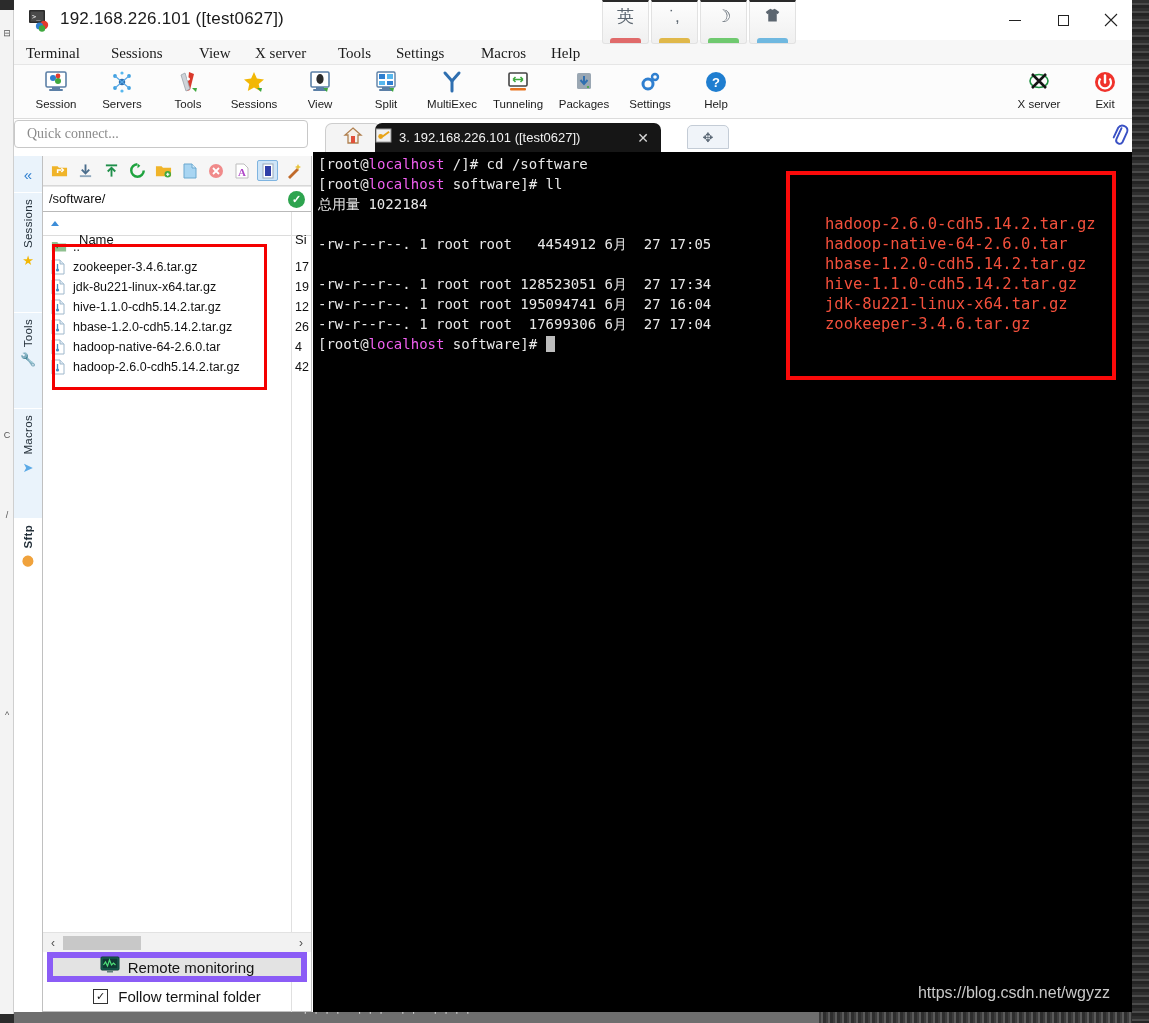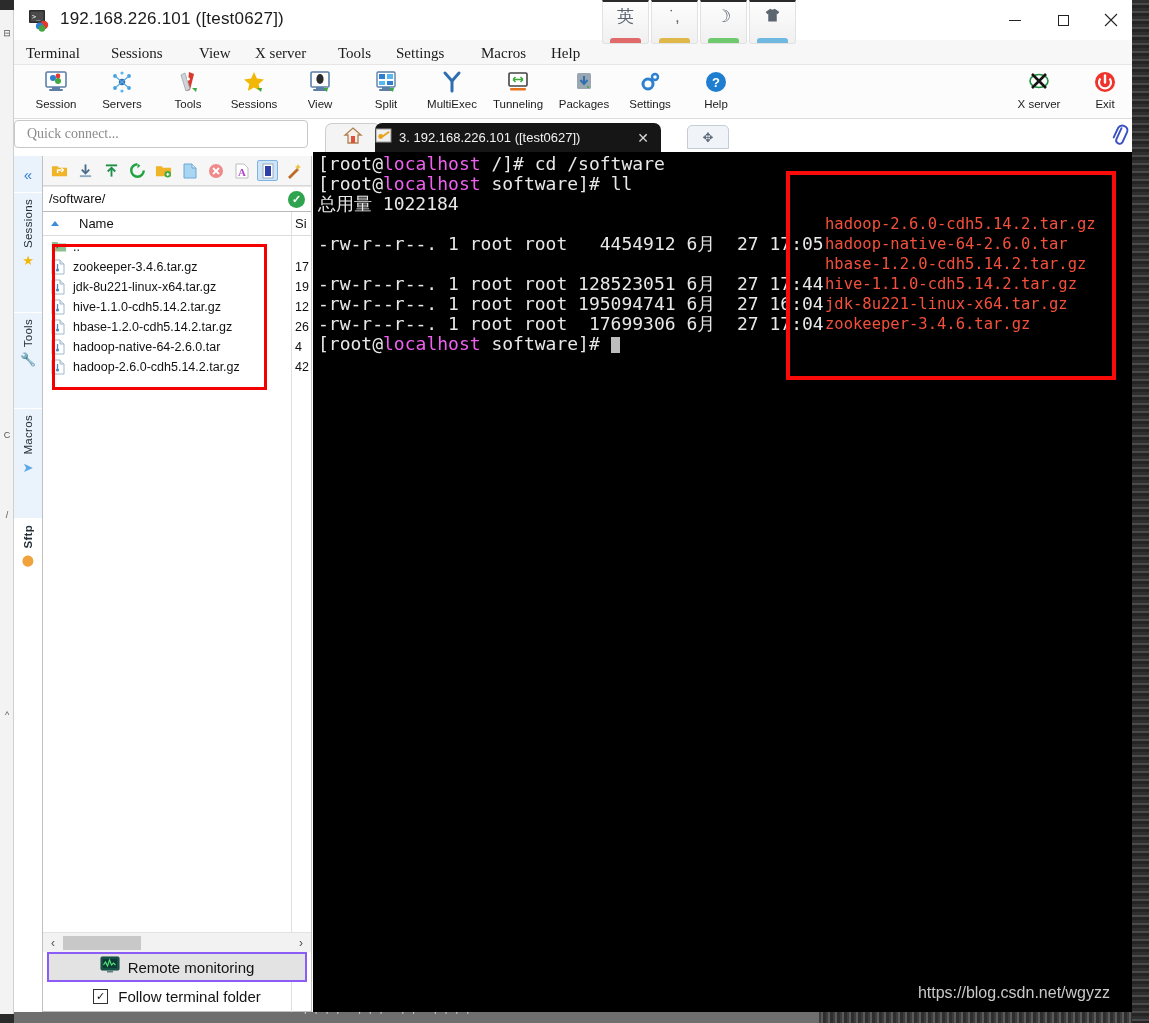--- a/index.html
+++ b/index.html
@@ -157,21 +157,21 @@
     position: absolute; right: 6px; top: 4px; width: 17px; height: 17px;
     border-radius: 50%; background: #2ea44f; color: #fff;
     display: flex; align-items: center; justify-content: center;
     font-size: 11px; font-weight: bold;
   }
   .colhead {
     position: absolute; left: 0; top: 56px; width: 268px; height: 24px;
     background: #fff; border-bottom: 1px solid #dcdcdc;
   }
   .colhead .ch {
-    position: absolute; top: 4px; font-size: 13px; color: #111;
+    position: absolute; top: 20px; font-size: 13px; color: #111;
   }
   .colhead .sortarrow {
     position: absolute; left: 8px; top: 9px;
     width: 0; height: 0; border-left: 4px solid transparent;
     border-right: 4px solid transparent; border-bottom: 5px solid #3c8dd8;
   }
   .colsplit {
     position: absolute; left: 248px; top: 56px; width: 1px; height: 842px;
     background: #e0e0e0;
   }
@@ -197,21 +197,21 @@
   .hscroll {
     position: absolute; left: 0; bottom: 59px; width: 268px; height: 20px;
     background: #f2f2f2; border-top: 1px solid #e2e2e2;
     display: flex; align-items: center;
   }
   .hscroll .ar { width: 20px; text-align: center; font-size: 12px; color: #505050; }
   .hscroll .thumb { width: 78px; height: 14px; background: #c8c8c8; }
   .hscroll .track { flex: 1; }
   .remote-mon {
     position: absolute; left: 4px; bottom: 29px; width: 260px; height: 30px;
-    background: #e3e3e3; border: 2px solid #8b5cf6;
+    background: #e3e3e3; border: 6px solid #8b5cf6;
     display: flex; align-items: center; justify-content: center; gap: 8px;
   }
   .remote-mon .rtxt { font-size: 15px; color: #141414; }
   .follow {
     position: absolute; left: 4px; bottom: 2px; width: 260px; height: 26px;
     display: flex; align-items: center; justify-content: center; gap: 10px;
   }
   .follow .cb {
     width: 15px; height: 15px; border: 1px solid #333; background: #fff;
     display: flex; align-items: center; justify-content: center;
@@ -250,21 +250,21 @@
     font-size: 20px; color: #3a51c4; transform: rotate(-20deg);
   }
 
   .terminal {
     position: absolute; left: 313px; top: 152px; width: 819px; height: 860px;
     background: #000000; overflow: hidden;
   }
   .tline {
     position: absolute; left: 5px; white-space: pre;
     font-family: "DejaVu Sans Mono", monospace;
-    font-size: 18px; line-height: 20px; color: #e8e8e8;
+    font-size: 14px; line-height: 20px; color: #e8e8e8;
   }
   .c-host { color: #f060f0; }
   .cursor {
     display: inline-block; width: 9px; height: 16px;
     background: #bdbdbd; vertical-align: -3px;
   }
   .redbox-term {
     position: absolute; left: 473px; top: 19px; width: 330px; height: 209px;
     border: 4px solid #fb0a0a; z-index: 5;
   }
@@ -799,21 +799,21 @@
         <path d="M15 4 L6.5 12.5 a3.4 3.4 0 0 0 4.8 4.8 L19 9.5 a5 5 0 0 0 -7 -7 L4.5 10" stroke="#3a51c4" stroke-width="1.9" fill="none" stroke-linecap="round"></path>
       </svg>
     </div>
   </div>
 
   <div class="terminal">
     <div class="tline" style="top:2px"><span>[root@</span><span class="c-host">localhost</span><span> /]# </span><span>cd /software</span></div>
     <div class="tline" style="top:22px"><span>[root@</span><span class="c-host">localhost</span><span> software]# </span><span>ll</span></div>
     <div class="tline" style="top:42px">总用量 1022184</div>
     <div class="tline" style="top:82px">-rw-r--r--. 1 root root   4454912 6月  27 17:05</div>
-    <div class="tline" style="top:122px">-rw-r--r--. 1 root root 128523051 6月  27 17:44</div>
+    <div class="tline" style="top:122px">-rw-r--r--. 1 root root 128523051 6月  27 17:34</div>
     <div class="tline" style="top:142px">-rw-r--r--. 1 root root 195094741 6月  27 16:04</div>
     <div class="tline" style="top:162px">-rw-r--r--. 1 root root  17699306 6月  27 17:04</div>
     <div class="tline" style="top:182px"><span>[root@</span><span class="c-host">localhost</span><span> software]# </span><span class="cursor"></span></div>
 
     <div class="termfiles"><span>hadoop-2.6.0-cdh5.14.2.tar.gz</span>
 <span>hadoop-native-64-2.6.0.tar</span>
 <span>hbase-1.2.0-cdh5.14.2.tar.gz</span>
 <span>hive-1.1.0-cdh5.14.2.tar.gz</span>
 <span>jdk-8u221-linux-x64.tar.gz</span>
 <span>zookeeper-3.4.6.tar.gz</span></div>

